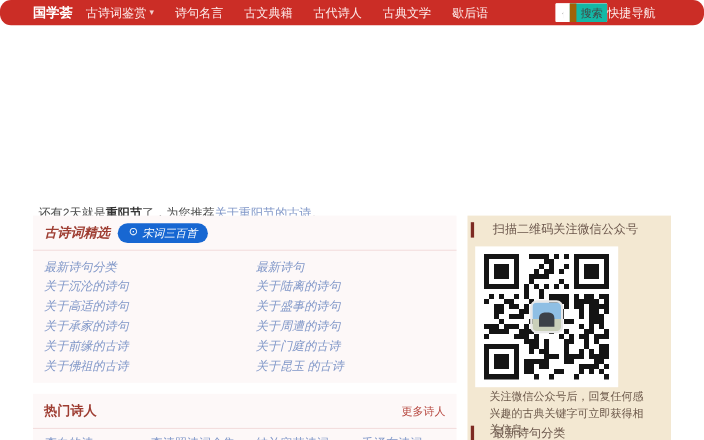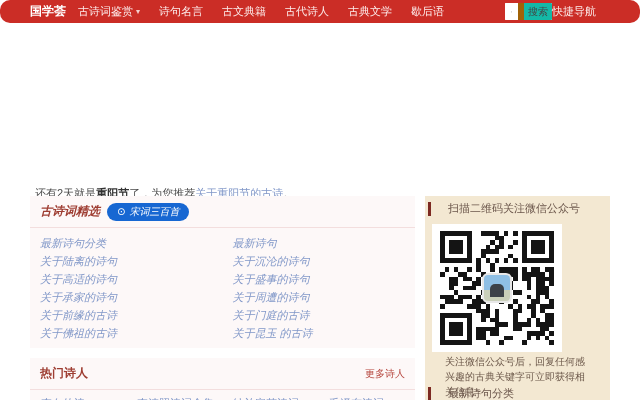--- a/index.html
+++ b/index.html
@@ -147,22 +147,22 @@
   <div class="panel-head">
     <span class="panel-title">古诗词精选</span>
     <a class="pill">
       <span class="pill-icon">⊙</span>
       <span>宋词三百首</span>
     </a>
   </div>
   <div class="link-grid">
     <a>最新诗句分类</a>
     <a>最新诗句</a>
+    <a>关于沉沦的诗句</a>
     <a>关于陆离的诗句</a>
-    <a>关于沉沦的诗句</a>
     <a>关于高适的诗句</a>
     <a>关于盛事的诗句</a>
     <a>关于承家的诗句</a>
     <a>关于周遭的诗句</a>
     <a>关于前缘的古诗</a>
     <a>关于门庭的古诗</a>
     <a>关于佛祖的古诗</a>
     <a>关于昆玉 的古诗</a>
   </div>
 </section>

